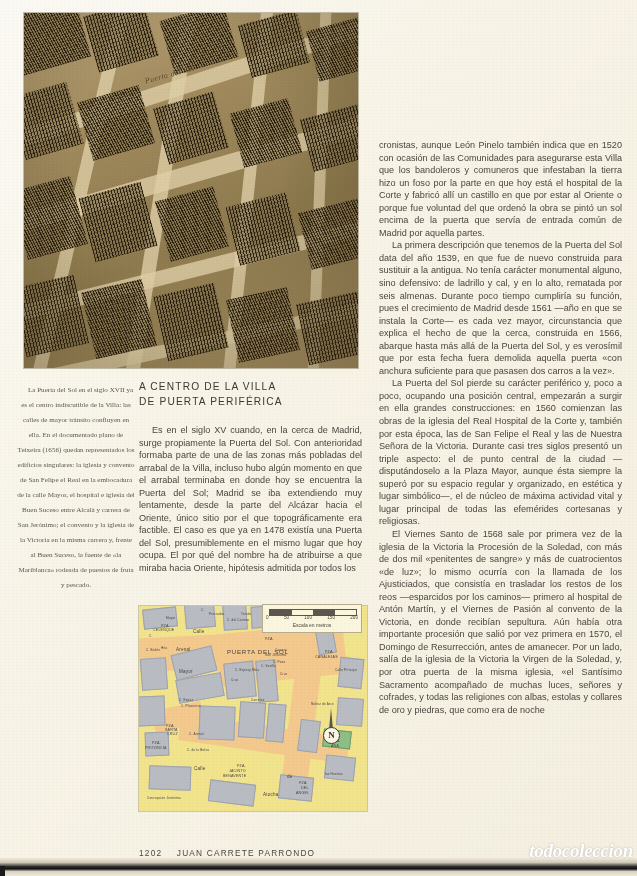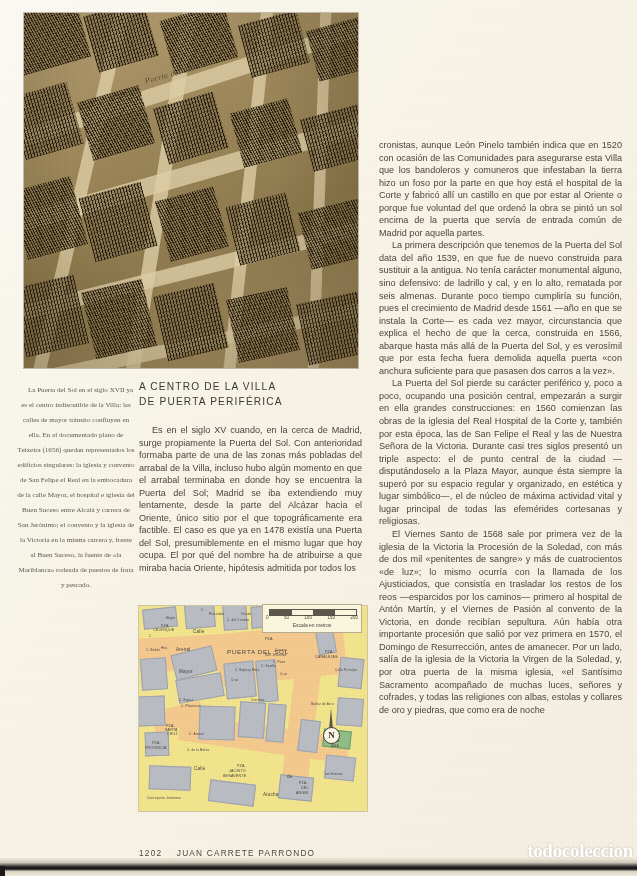--- a/index.html
+++ b/index.html
@@ -295,20 +295,21 @@
   #footer .pageno { margin-right: 11px; }
 
   
   #watermark {
     position: absolute;
     right: 4px;
     bottom: 14px;
     font-family: "Liberation Serif", serif;
     font-size: 19px;
     font-weight: bold;
+    font-style: italic;
     color: #ffffff;
     text-shadow: 0 0 2px rgba(120,120,120,0.55);
     letter-spacing: -0.3px;
     z-index: 50;
   }
 </style>
 </head>
 <body>
 
 <div id="page">

